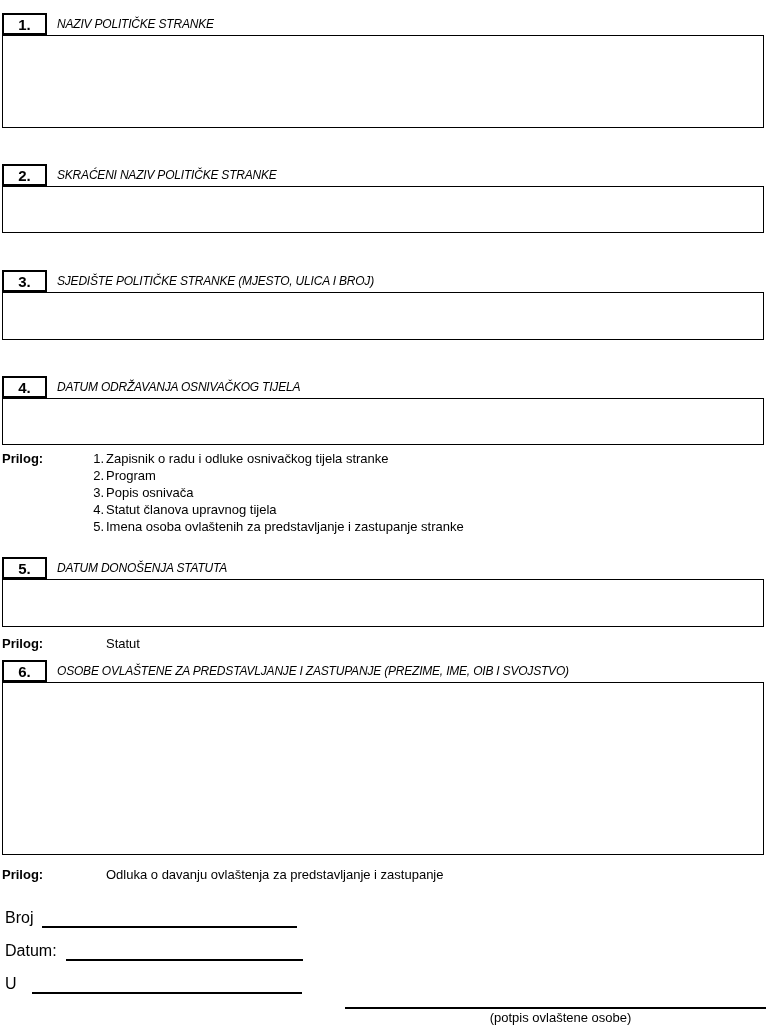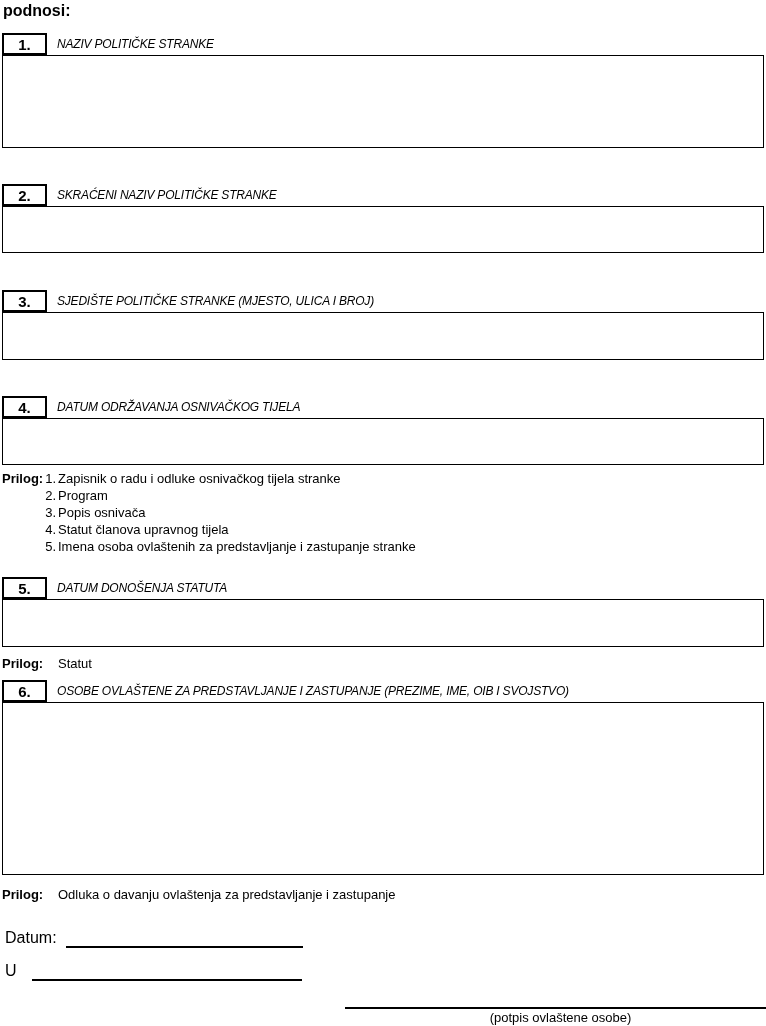--- a/index.html
+++ b/index.html
@@ -52,20 +52,21 @@
   .mt36 { margin-top: 36px; }
   .mt37 { margin-top: 37px; }
   .mt22 { margin-top: 22px; }
   .mt8  { margin-top: 8px; }
   
   .prilog {
     display: flex;
     margin-left: 2px;
     font-size: 13px;
     line-height: 17px;
+    gap: 48px;
   }
   .prilog-label { font-weight: bold; width: 40px; flex: 0 0 auto; }
   .prilog-text { padding-left: 16px; }
   .prilog-items { flex: 1; }
   .prilog-item { display: flex; }
   .pi-num { width: 14px; text-align: right; margin-right: 2px; flex: 0 0 auto; }
   .p-mt5  { margin-top: 5px; }
   .p-mt8  { margin-top: 8px; }
   .p-mt11 { margin-top: 11px; }
   
@@ -82,21 +83,20 @@
     width: 431px;
   }
   .sig-line { border-top: 2px solid #000; height: 2px; }
   .sig-caption { text-align: center; font-size: 13px; line-height: 15px; margin-top: 1px; }
 </style>
 </head>
 <body>
 
 <div class="page">
 
-  <div class="intro">podnosi:</div>
 
   <div class="sec mt13">
     <div class="sec-header">
       <div class="num-box">1.</div>
       <div class="sec-label">NAZIV POLITIČKE STRANKE</div>
     </div>
     <div class="input-box h93"></div>
   </div>
 
   <div class="sec mt36">
@@ -170,20 +170,24 @@
     <div class="input-box h173"></div>
   </div>
 
   <div class="prilog p-mt11">
     <div class="prilog-label">Prilog:</div>
     <div class="prilog-text">Odluka o davanju ovlaštenja za predstavljanje i zastupanje</div>
   </div>
 
   <div class="footer">
     <div class="foot-row">
+      <span class="foot-label">Broj</span>
+      <span class="fill-line line-broj"></span>
+    </div>
+    <div class="foot-row">
       <span class="foot-label">Datum:</span>
       <span class="fill-line line-datum"></span>
     </div>
     <div class="foot-row">
       <span class="foot-label">U</span>
       <span class="fill-line line-u"></span>
     </div>
   </div>
 
   <div class="signature">

